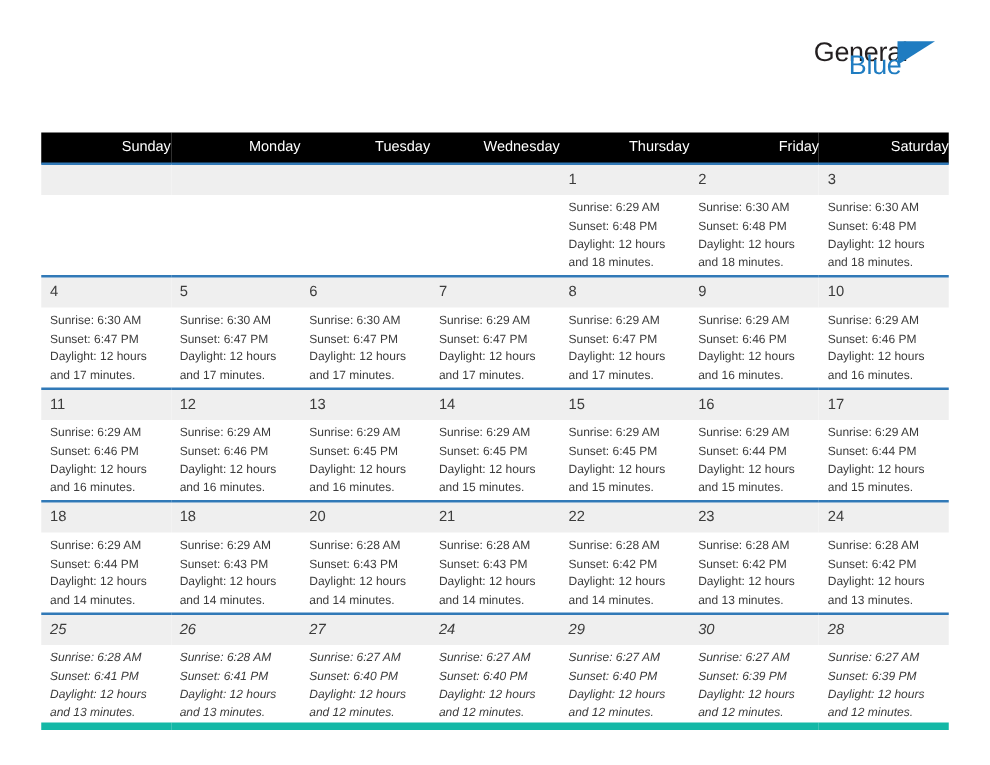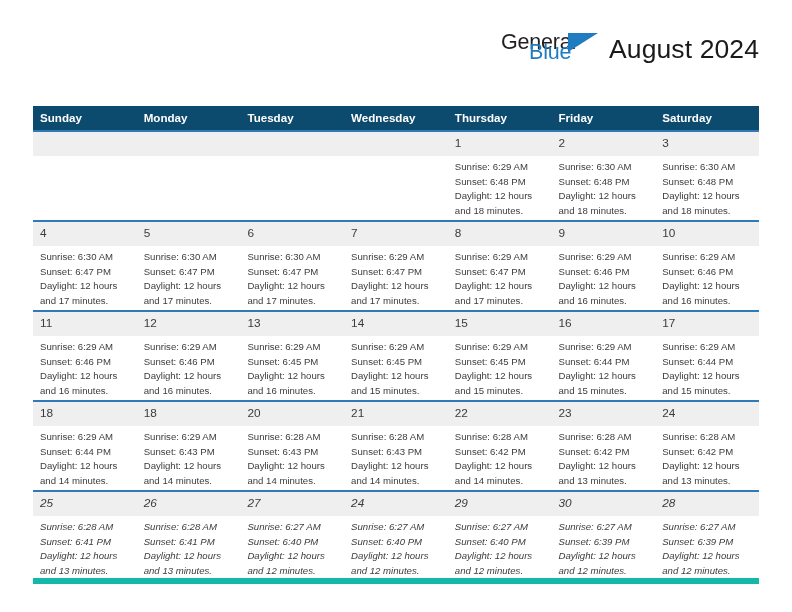--- a/index.html
+++ b/index.html
@@ -69,25 +69,25 @@
     margin-top: 3px;
   }
 
   
   .cal {
     width: 726px;
     border-collapse: collapse;
     table-layout: fixed;
   }
   .cal th {
-    background: #0c4a6e;
+    background: #000000;
     color: #ffffff;
     font-size: 11.6px;
-    font-weight: bold;
-    text-align: left;
+    font-weight: normal;
+    text-align: right;
     padding: 5px 0 6px 7px;
     height: 21px;
   }
   .cal td {
     width: 103.71px;
     height: 90px;
     vertical-align: top;
     border-top: 2px solid #3179b7;
     padding: 0;
     background: #ffffff;
@@ -117,21 +117,20 @@
 
 <div class="page">
 
   <div class="header">
     <div class="logo">
       <span class="logo-general">General</span>
       <span class="logo-tri"></span>
       <span class="logo-blue">Blue</span>
     </div>
     <div class="title-wrap">
-      <div class="cal-title">August 2024</div>
     </div>
   </div>
 
   <table class="cal">
     <thead>
       <tr>
         <th>Sunday</th>
         <th>Monday</th>
         <th>Tuesday</th>
         <th>Wednesday</th>

